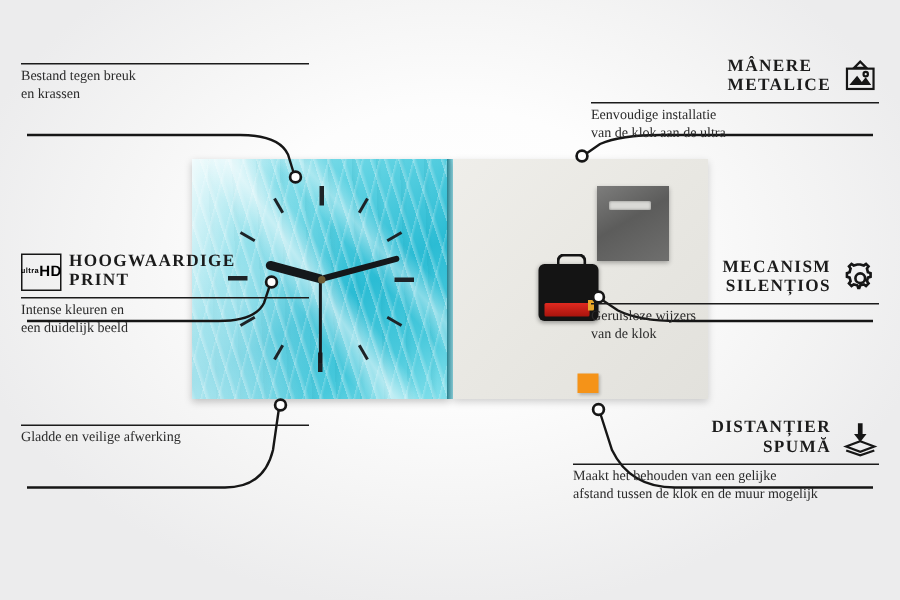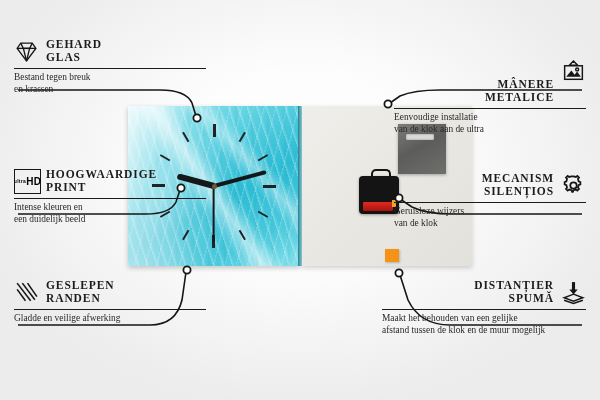--- a/index.html
+++ b/index.html
@@ -160,69 +160,46 @@
       <circle cx="197" cy="118" r="3.6"></circle>
       <circle cx="181" cy="188" r="3.6"></circle>
       <circle cx="187" cy="270" r="3.6"></circle>
       <circle cx="388" cy="104" r="3.6"></circle>
       <circle cx="399" cy="198" r="3.6"></circle>
       <circle cx="399" cy="273" r="3.6"></circle>
     </g>
   </svg>
 
   <div class="callout" style="left:14px;top:38px;">
-    <div class="co-head">
-      <span class="ico">
-        <svg viewBox="0 0 24 24" width="25" height="25" fill="none" stroke="#161616" stroke-width="1.3">
-          <path d="M3 9 L12 21 L21 9 L17.5 4 H6.5 Z"></path>
-          <path d="M3 9 H21"></path>
-            <path d="M6.5 4 L9 9 L12 21"></path>
-            <path d="M17.5 4 L15 9 L12 21"></path>
-          <path d="M9 9 H15"></path>
-        </svg>
-      </span>
-      <span class="co-title"><span>GEHARD</span><br><span>GLAS</span></span>
-    </div>
     <div class="co-rule"></div>
     <div class="co-sub"><span>Bestand tegen breuk</span><br><span>en krassen</span></div>
   </div>
 
   <div class="callout" style="left:14px;top:168px;">
     <div class="co-head">
       <span class="ico">
         <span class="hd-box">
           <span class="u">ultra</span>
           <span class="h">HD</span>
         </span>
       </span>
       <span class="co-title"><span>HOOGWAARDIGE</span><br><span>PRINT</span></span>
     </div>
     <div class="co-rule"></div>
     <div class="co-sub"><span>Intense kleuren en</span><br><span>een duidelijk beeld</span></div>
   </div>
 
   <div class="callout" style="left:14px;top:279px;">
-    <div class="co-head">
-      <span class="ico">
-        <svg viewBox="0 0 24 24" width="25" height="25" stroke="#161616" stroke-width="1.5" fill="none">
-          <path d="M3 3 L16 20"></path>
-            <path d="M8 3 L20 19"></path>
-            <path d="M13 3 L22 16"></path>
-            <path d="M3 9 L11 20"></path>
-        </svg>
-      </span>
-      <span class="co-title"><span>GESLEPEN</span><br><span>RANDEN</span></span>
-    </div>
     <div class="co-rule"></div>
     <div class="co-sub"><span>Gladde en veilige afwerking</span></div>
   </div>
 
   <div class="callout" style="left:394px;top:38px;">
     <div class="co-head right">
-      <span class="co-title" style="text-align:right;margin-top:40px;"><span>MÂNERE</span><br><span>METALICE</span></span>
+      <span class="co-title" style="text-align:left;"><span>MÂNERE</span><br><span>METALICE</span></span>
       <span class="ico">
         <svg viewBox="0 0 24 24" width="25" height="25" fill="none" stroke="#161616" stroke-width="1.4">
           <path d="M12 2 L8 6 H16 Z"></path>
           <rect x="3.5" y="6.5" width="17" height="13"></rect>
           <path d="M5 17 L10 11 L13 15 L15.5 12 L19 17 Z" fill="#161616" stroke="none"></path>
           <circle cx="15.5" cy="10" r="1.4"></circle>
         </svg>
       </span>
     </div>
     <div class="co-rule"></div>

